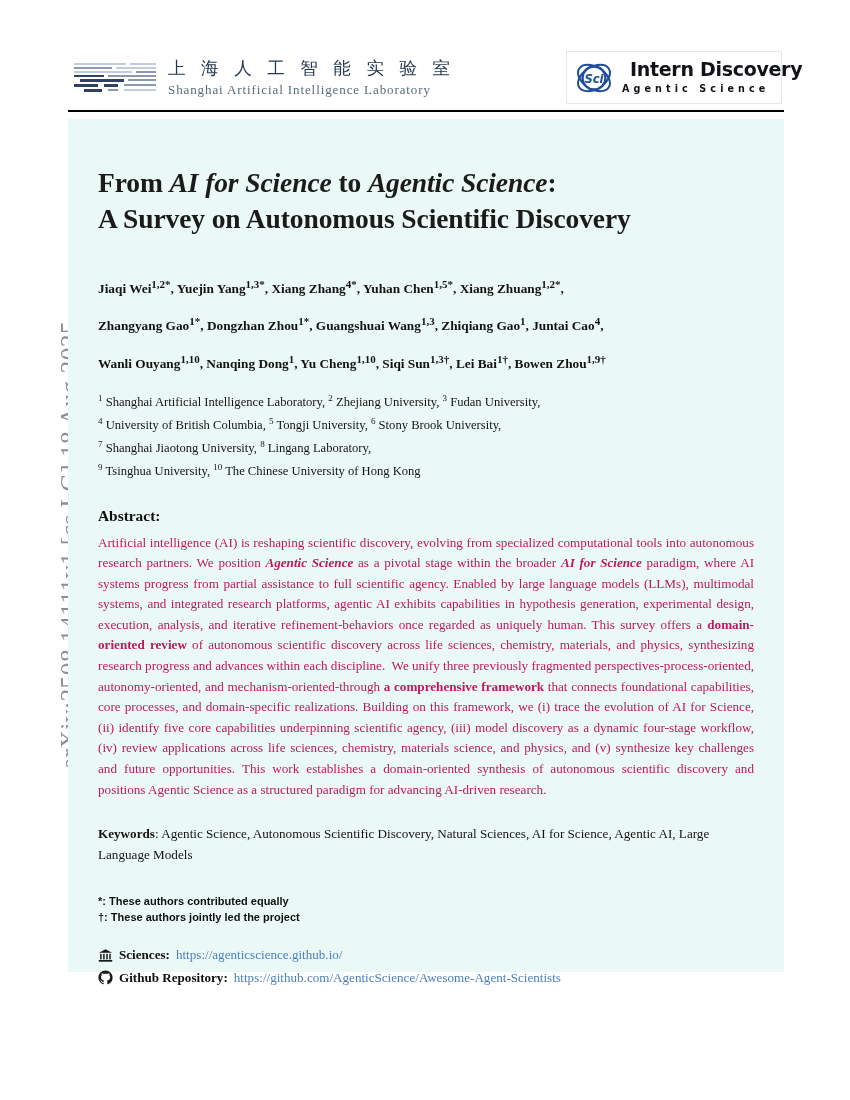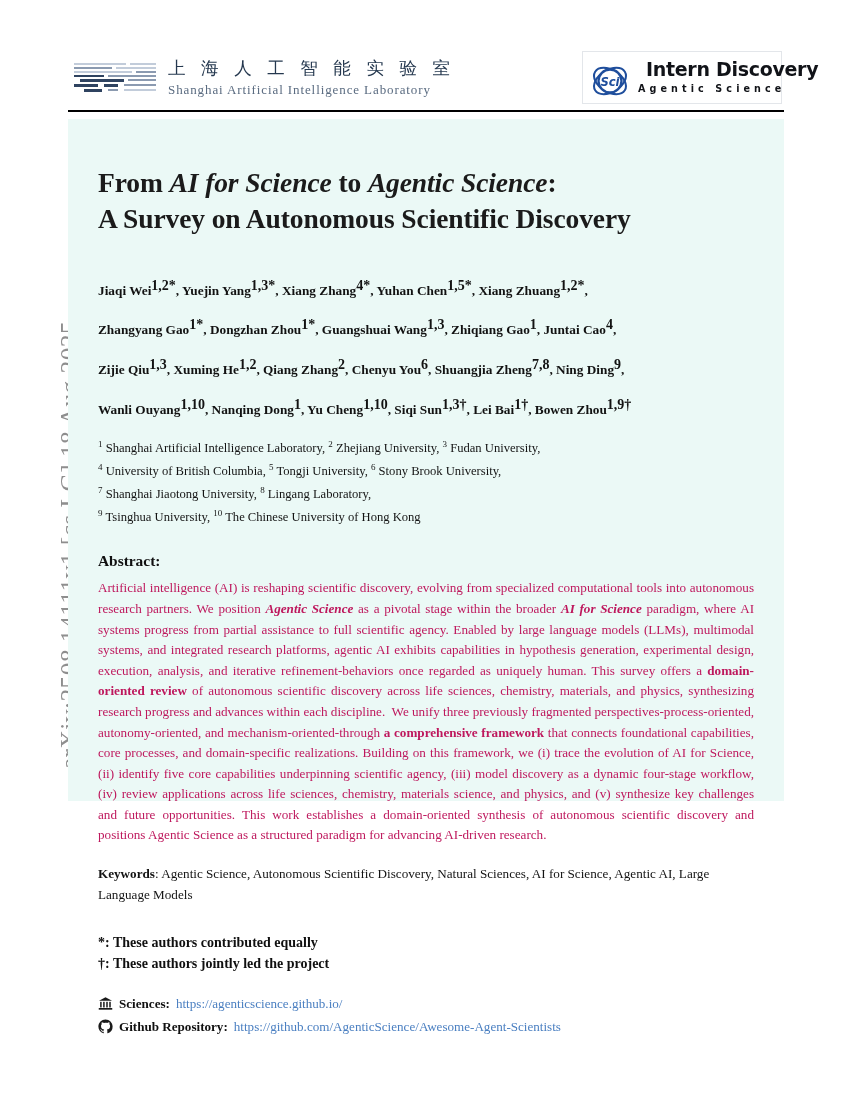--- a/index.html
+++ b/index.html
@@ -83,25 +83,26 @@
     color: #5a6b80;
     line-height: 1.3;
     margin-top: 2px;
     white-space: nowrap;
   }
 
   
   #brand-logo {
     position: absolute;
     right: 2px; top: 5px;
-    width: 200px; height: 53px;
+    width: 216px; height: 53px;
     border: 1px solid #e3e6ea;
     background: #ffffff;
     display: flex;
-    padding: 8px 6px;
+    align-items: center;
+    padding: 2px 6px;
     gap: 7px;
   }
   #sci-badge { position: relative; width: 42px; height: 42px; flex: 0 0 42px; }
   #brand-words { display: flex; flex-direction: column; justify-content: center; }
   #brand-words .l1 {
     font-family: "DejaVu Sans", sans-serif;
     font-weight: bold;
     font-size: 19px;
     color: #111318;
     letter-spacing: -0.3px;
@@ -117,21 +118,21 @@
     letter-spacing: 4.1px;
     line-height: 1.1;
     margin-top: 4px;
     white-space: nowrap;
   }
 
   
   #panel {
     position: absolute;
     left: 68px; top: 119px;
-    width: 716px; height: 682px;
+    width: 716px; height: 853px;
     background: #ebf9f6;
     padding: 28px 30px 0 30px;
   }
 
   h1#paper-title {
     margin: 18px 0 0 0;
     font-family: "Liberation Serif", serif;
     font-weight: bold;
     font-size: 27.5px;
     line-height: 1.32;
@@ -142,21 +143,21 @@
 
   #authors { margin-top: 40px; }
   .author-line {
     font-family: "Liberation Serif", serif;
     font-weight: bold;
     font-size: 13.3px;
     color: #121212;
     line-height: 1.2;
     margin-bottom: 18.5px;
   }
-  .author-line sup { font-size: 14px; font-weight: bold; }
+  .author-line sup { font-size: 11px; font-weight: bold; }
 
   #affiliations { margin-top: 6px; }
   .affil-line {
     font-family: "Liberation Serif", serif;
     font-size: 12.6px;
     color: #141414;
     line-height: 1.72;
   }
   .affil-line sup { font-size: 9px; }
 
@@ -173,33 +174,33 @@
     line-height: 1.565;
     color: #be185d;
     text-align: justify;
     text-justify: inter-word;
     hyphens: none;
   }
   #abstract-body b { font-weight: bold; }
   #abstract-body i { font-style: italic; font-weight: bold; }
 
   #keywords {
-    margin-top: 18px;
+    margin-top: 24px;
     font-family: "Liberation Serif", serif;
     font-size: 13.15px;
     line-height: 1.56;
     color: #131313;
   }
   #keywords b { font-weight: bold; }
 
   #equal-notes { margin-top: 28px; }
   .note-line {
-    font-family: Liberation Serif, serif;
-    font-weight: bold;
-    font-size: 14px;
+    font-family: Liberation Sans, sans-serif;
+    font-weight: bold;
+    font-size: 11px;
     color: #101010;
     line-height: 1.47;
   }
 
   #links { margin-top: 20px; }
   .link-line {
     display: flex;
     align-items: center;
     gap: 6px;
     font-family: "Liberation Serif", serif;
@@ -273,23 +274,20 @@
     </h1>
 
     <div id="authors">
       <div class="author-line">
         Jiaqi Wei<sup>1,2*</sup>, Yuejin Yang<sup>1,3*</sup>, Xiang Zhang<sup>4*</sup>, Yuhan Chen<sup>1,5*</sup>, Xiang Zhuang<sup>1,2*</sup>,
       </div>
       <div class="author-line">
         Zhangyang Gao<sup>1*</sup>, Dongzhan Zhou<sup>1*</sup>, Guangshuai Wang<sup>1,3</sup>, Zhiqiang Gao<sup>1</sup>, Juntai Cao<sup>4</sup>,
       </div>
       <div class="author-line">
-        Zijie Qiu<sup>1,3</sup>, Xuming He<sup>1,2</sup>, Qiang Zhang<sup>2</sup>, Chenyu You<sup>6</sup>, Shuangjia Zheng<sup>7,8</sup>, Ning Ding<sup>9</sup>,
-      </div>
-      <div class="author-line">
         Wanli Ouyang<sup>1,10</sup>, Nanqing Dong<sup>1</sup>, Yu Cheng<sup>1,10</sup>, Siqi Sun<sup>1,3†</sup>, Lei Bai<sup>1†</sup>, Bowen Zhou<sup>1,9†</sup>
       </div>
     </div>
 
     <div id="affiliations">
       <div class="affil-line">
         <sup>1</sup> Shanghai Artificial Intelligence Laboratory, <sup>2</sup> Zhejiang University, <sup>3</sup> Fudan University,
       </div>
       <div class="affil-line">
         <sup>4</sup> University of British Columbia, <sup>5</sup> Tongji University, <sup>6</sup> Stony Brook University,

